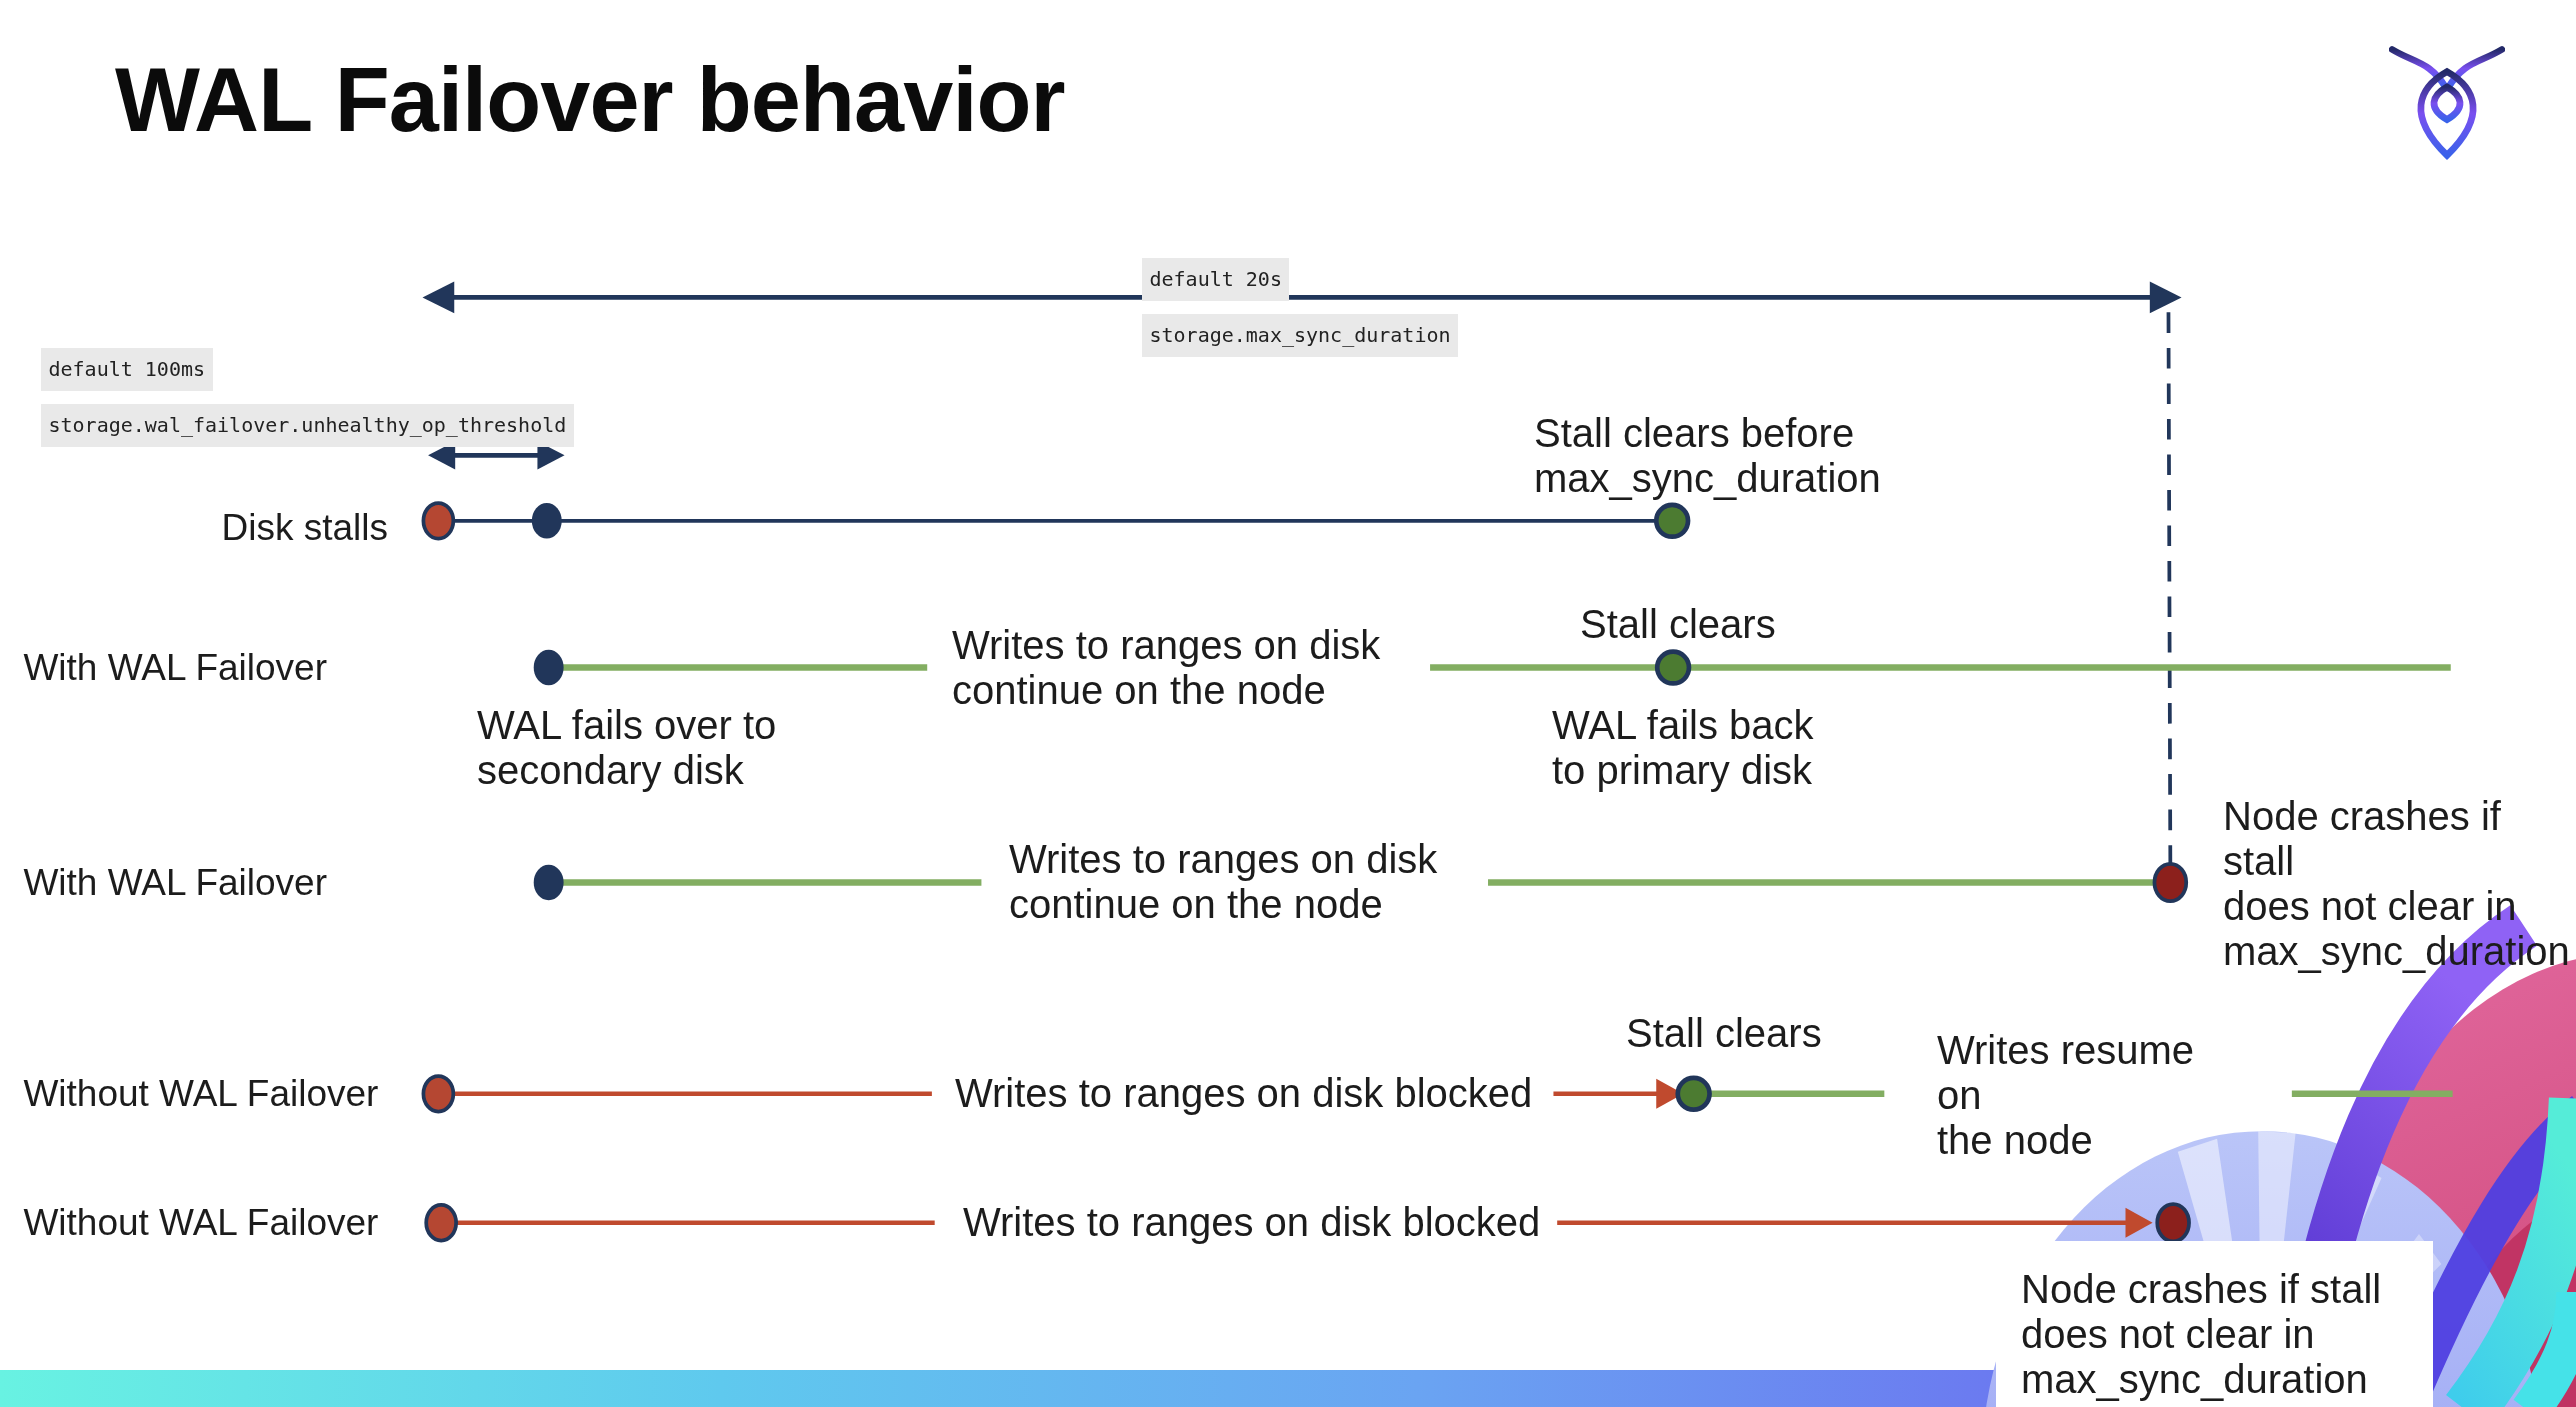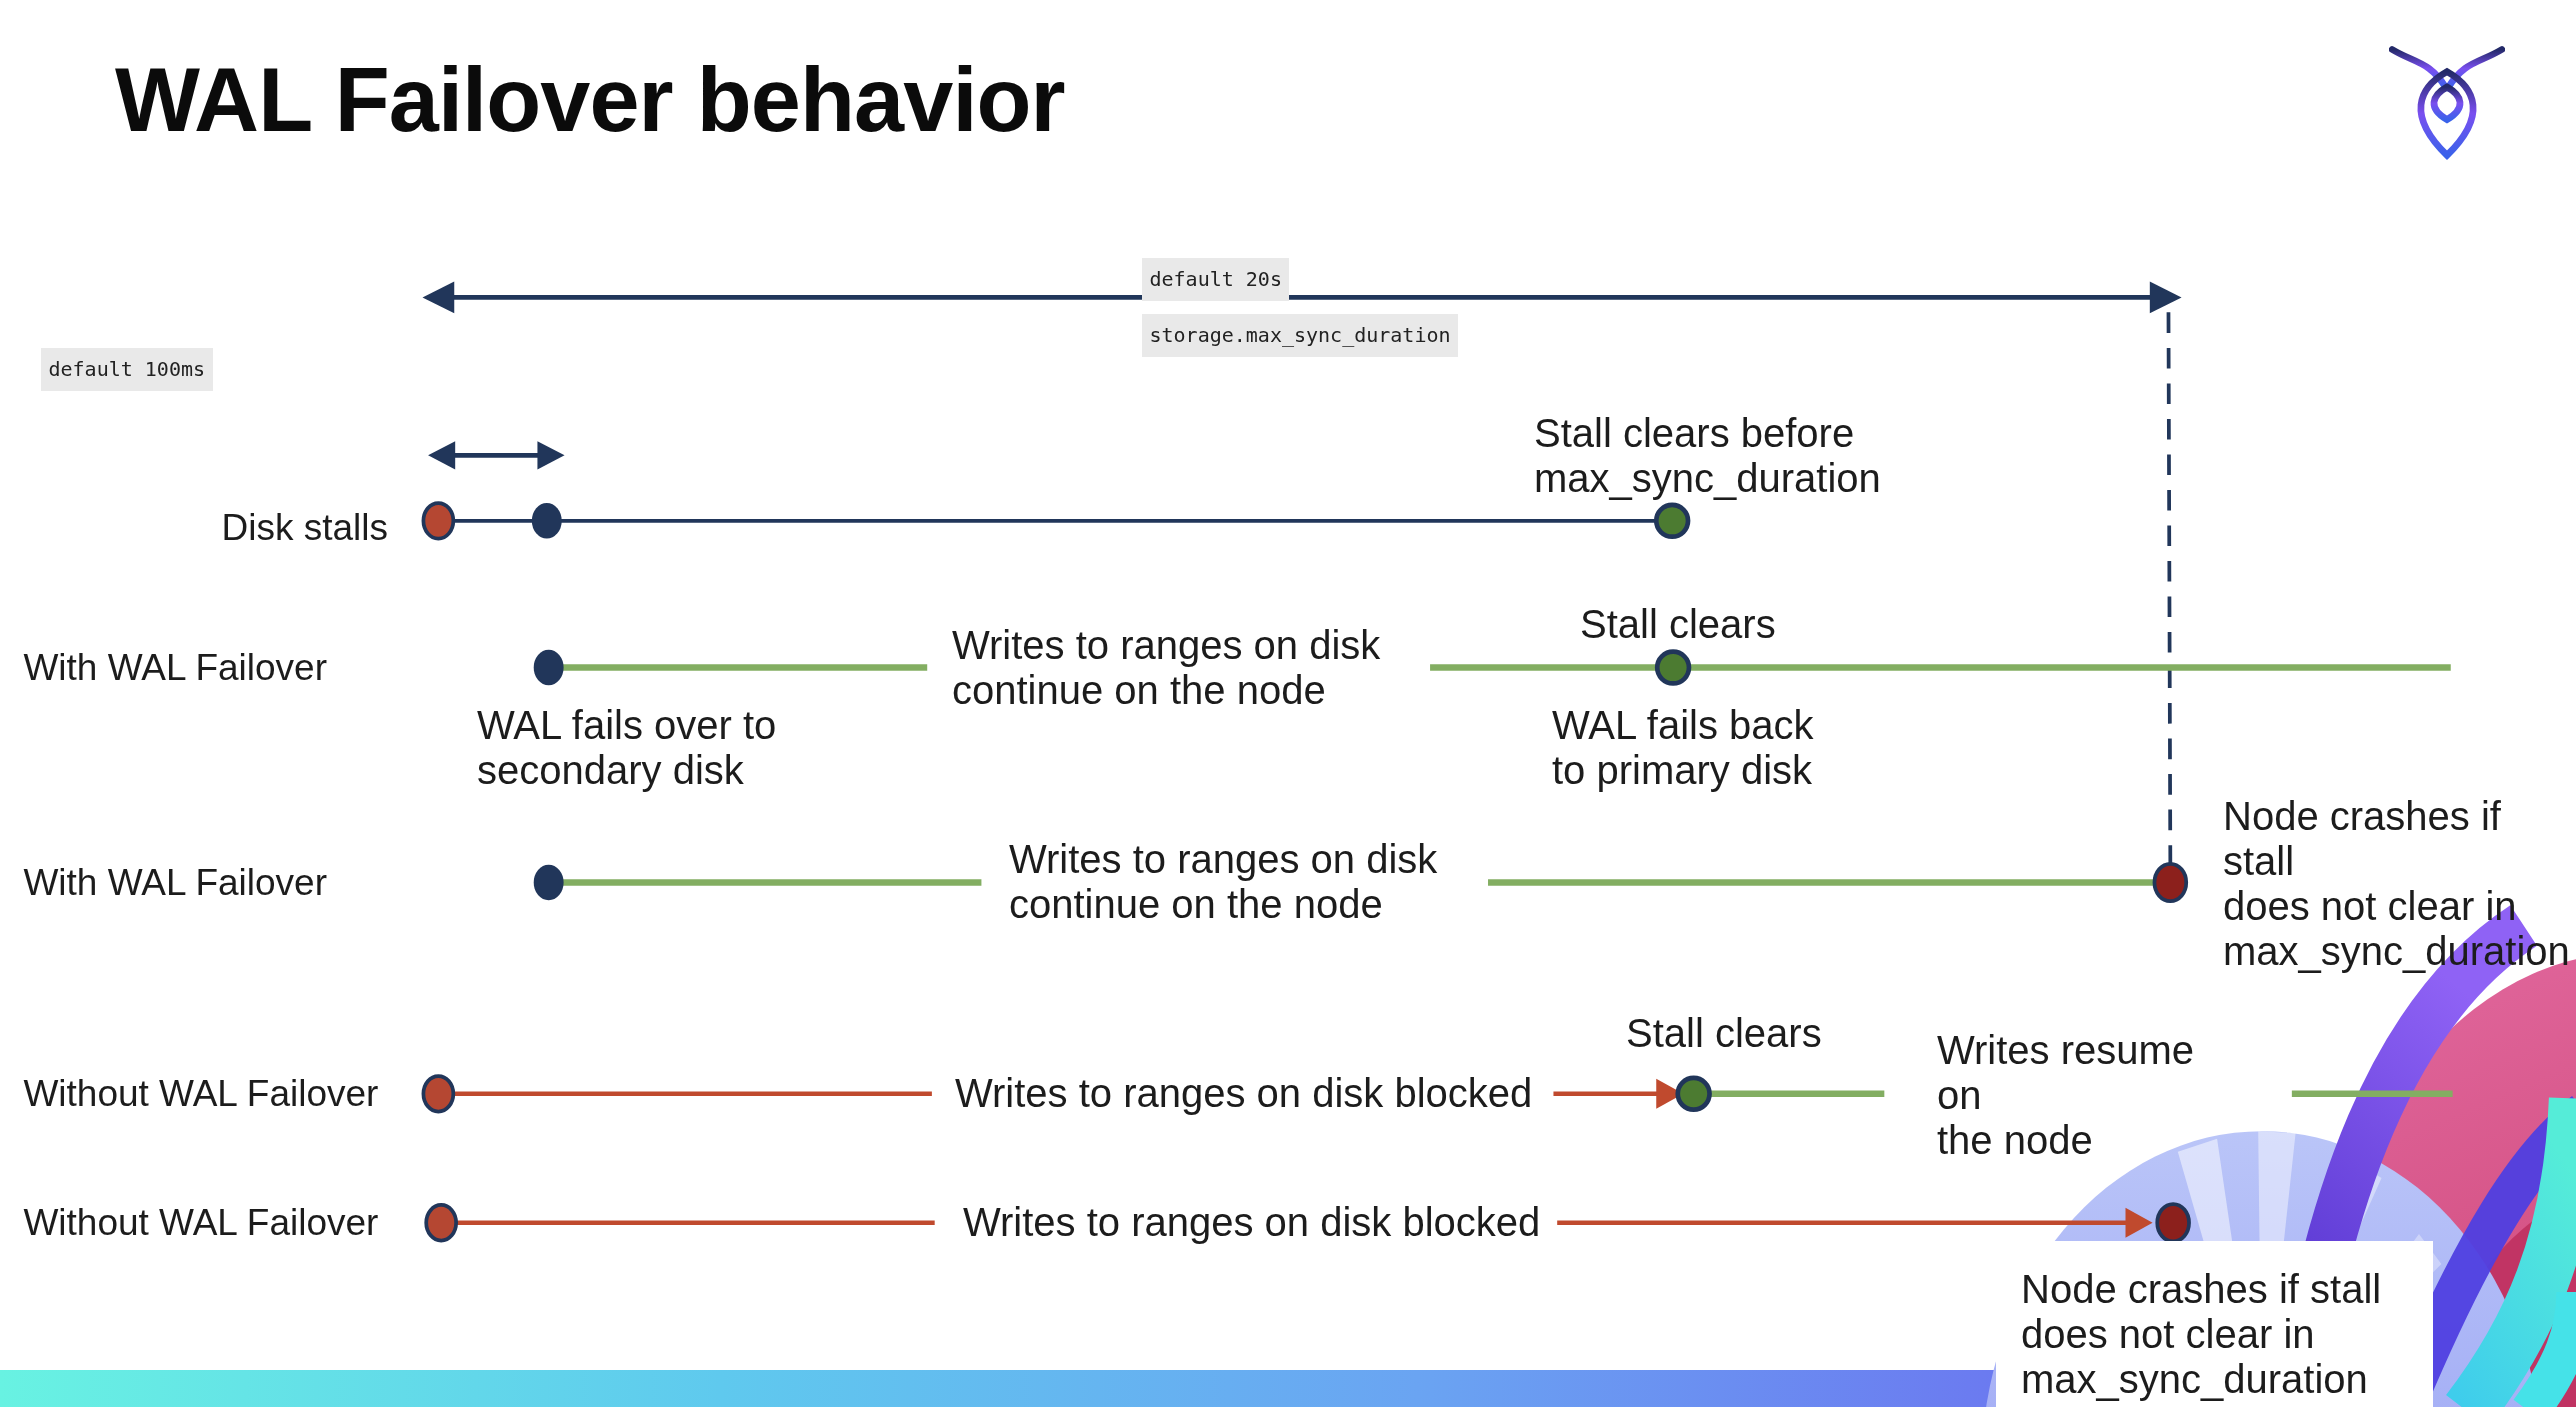--- a/index.html
+++ b/index.html
@@ -150,20 +150,21 @@
     </g>
   </svg>
 
   <div class="abs mono" style="left:1142px;top:258px;">
     <span>default 20s</span><br>
     <span class="l2">storage.max_sync_duration</span>
   </div>
 
   <div class="abs mono" style="left:41px;top:348px;">
     <span>default 100ms</span><br>
+    <span class="l2">storage.wal_failover.unhealthy_op_threshold</span>
   </div>
 
   <div class="abs rowlabel right" style="left:140px;top:498px;width:248px;">Disk stalls</div>
   <div class="abs rowlabel" style="left:23.4px;top:645px;">With WAL Failover</div>
   <div class="abs rowlabel" style="left:23.4px;top:860px;">With WAL Failover</div>
   <div class="abs rowlabel" style="left:23.4px;top:1071px;">Without WAL Failover</div>
   <div class="abs rowlabel" style="left:23.4px;top:1200px;">Without WAL Failover</div>
 
   <div class="abs ann" style="left:1534px;top:411px;">
     <div>Stall clears before</div>

